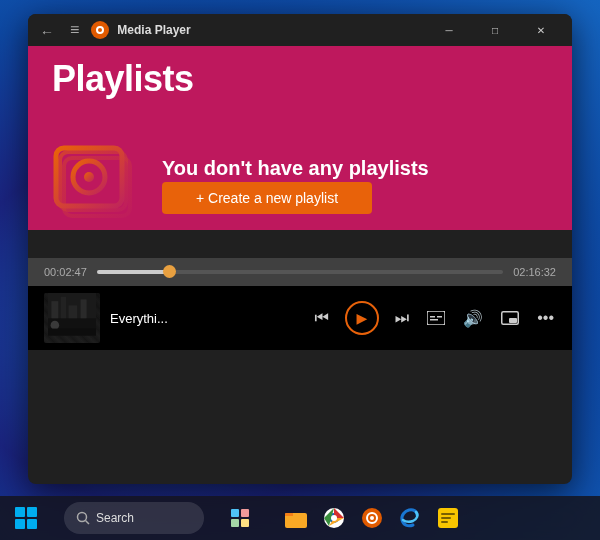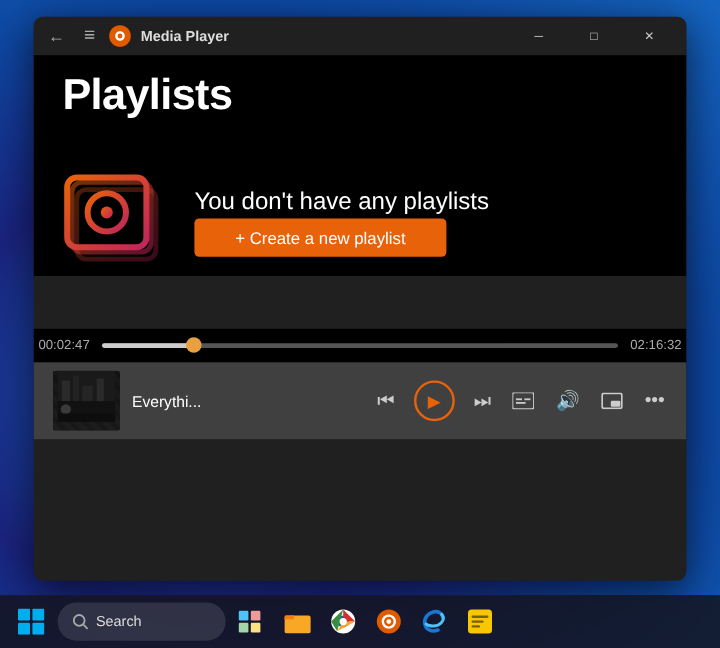--- a/index.html
+++ b/index.html
@@ -93,21 +93,21 @@
       color: #ccc;
       font-size: 10px;
       cursor: pointer;
       background: transparent;
       border: none;
     }
 
     
     .content {
       padding: 0 24px;
-      background: #000000;
+      background: #be185d;
     }
 
     
     .page-title {
       color: #ffffff;
       font-size: 36px;
       font-weight: 700;
       padding: 12px 0 0 0;
       letter-spacing: -0.5px;
     }
@@ -126,42 +126,42 @@
       height: 90px;
       flex-shrink: 0;
     }
 
     .empty-text {
       flex: 1;
     }
     .empty-heading {
       color: #ffffff;
       font-size: 20px;
-      font-weight: 400;
+      font-weight: 700;
       margin-bottom: 2px;
     }
     .create-btn {
       background: #e8620a;
       color: white;
       border: none;
       border-radius: 4px;
       padding: 8px 34px;
       font-size: 14px;
       font-weight: 500;
       cursor: pointer;
       display: inline-flex;
       align-items: center;
       gap: 4px;
     }
 
     
     .progress-section {
-      padding: 0 4px;
-      background: #000000;
-      margin-top: 44px;
+      padding: 0 16px;
+      background: #404040;
+      margin-top: 28px;
     }
     .progress-row {
       display: flex;
       align-items: center;
       gap: 10px;
       padding: 8px 0;
     }
     .time-label {
       color: #aaa;
       font-size: 11px;
@@ -191,21 +191,21 @@
       background: #e8a040;
       border-radius: 50%;
     }
 
     
     .now-playing {
       display: flex;
       align-items: center;
       gap: 10px;
       padding: 6px 16px;
-      background: #404040;
+      background: #000000;
       height: 64px;
     }
     .thumbnail {
       width: 56px;
       height: 50px;
       background: linear-gradient(135deg, #2a2a2a, #111);
       border-radius: 2px;
       flex-shrink: 0;
       overflow: hidden;
       position: relative;
@@ -264,21 +264,21 @@
     .taskbar {
       position: absolute;
       bottom: 0;
       left: 0;
       width: 600px;
       height: 44px;
       background: rgba(20,20,30,0.85);
       backdrop-filter: blur(20px);
       display: flex;
       align-items: center;
-      gap: 4px;
+      gap: 20px;
       padding: 0 8px;
     }
     .start-btn {
       width: 36px;
       height: 36px;
       display: flex;
       align-items: center;
       justify-content: center;
       cursor: pointer;
       border-radius: 4px;

